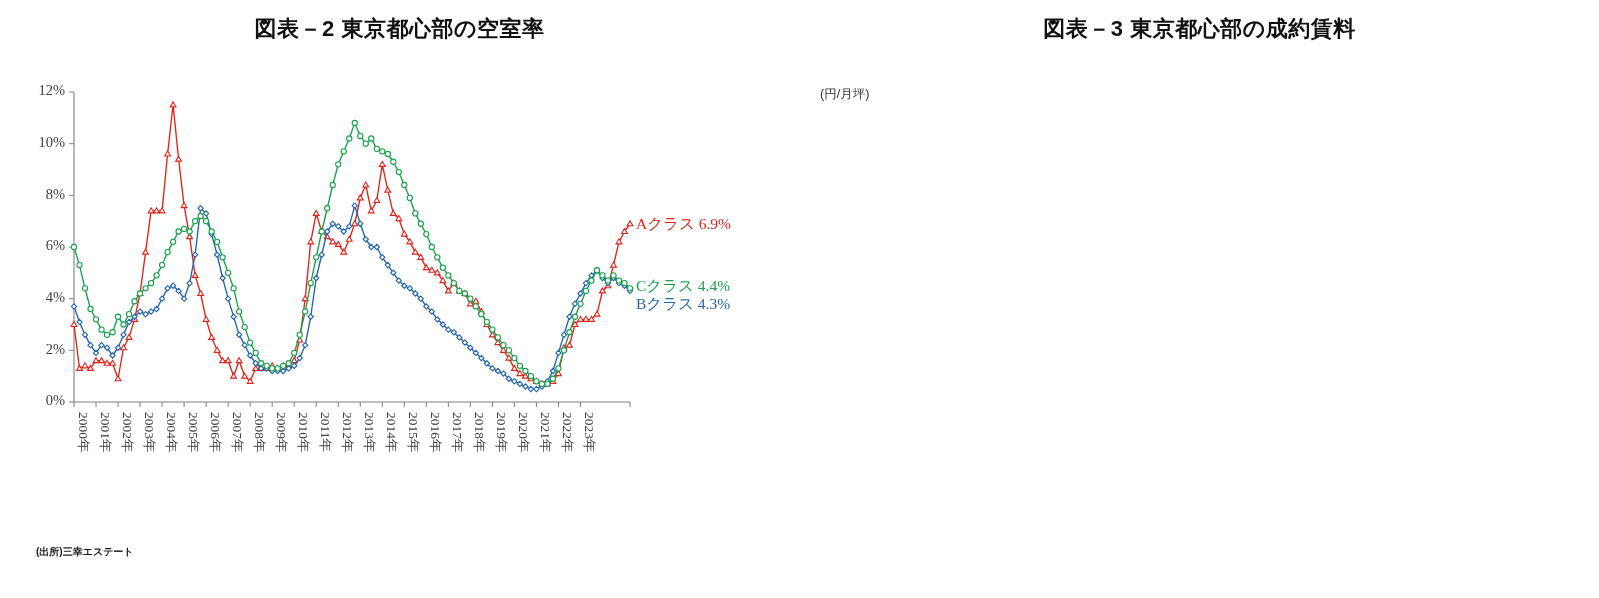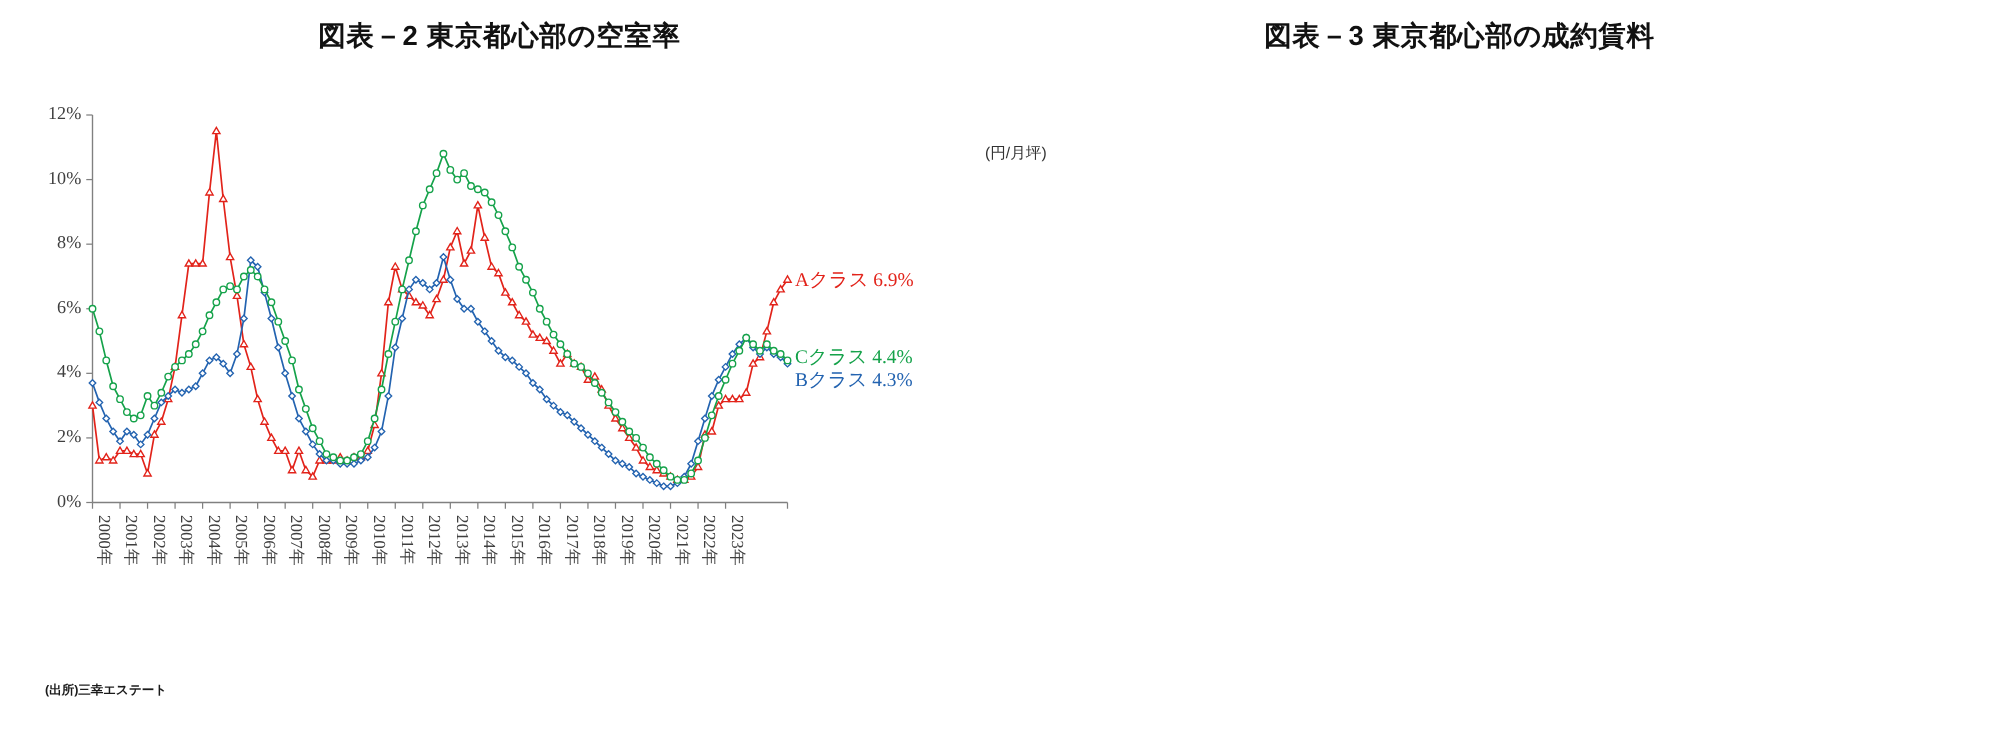--- a/index.html
+++ b/index.html
@@ -19,21 +19,21 @@
     width: 1599px;
     height: 598px;
   }
   .panel {
     position: absolute;
     top: 0;
     width: 799px;
     height: 598px;
   }
   #panel-left  { left: 0; }
-  #panel-right { left: 768px; }
+  #panel-right { left: 800px; }
 
   .fig-title {
     position: absolute;
     top: 14px;
     left: 0;
     width: 100%;
     text-align: center;
     font-family: "Liberation Sans", sans-serif;
     font-weight: bold;
     font-size: 22px;
@@ -43,21 +43,20 @@
   }
   #panel-left .fig-title  { padding-right: 190px; }
   #panel-right .fig-title { padding-right: 140px; }
 
   .unit-label {
     position: absolute;
     font-family: "Liberation Sans", sans-serif;
     font-size: 12.5px;
     color: #333333;
     white-space: nowrap;
-    margin-top: 28px;
   }
 
   .plot-wrap {
     position: absolute;
   }
   #plot-left  { left: 22px;  top: 74px; width: 740px; height: 420px; }
 
   svg { display: block; overflow: visible; }
 
   .axis-line {

